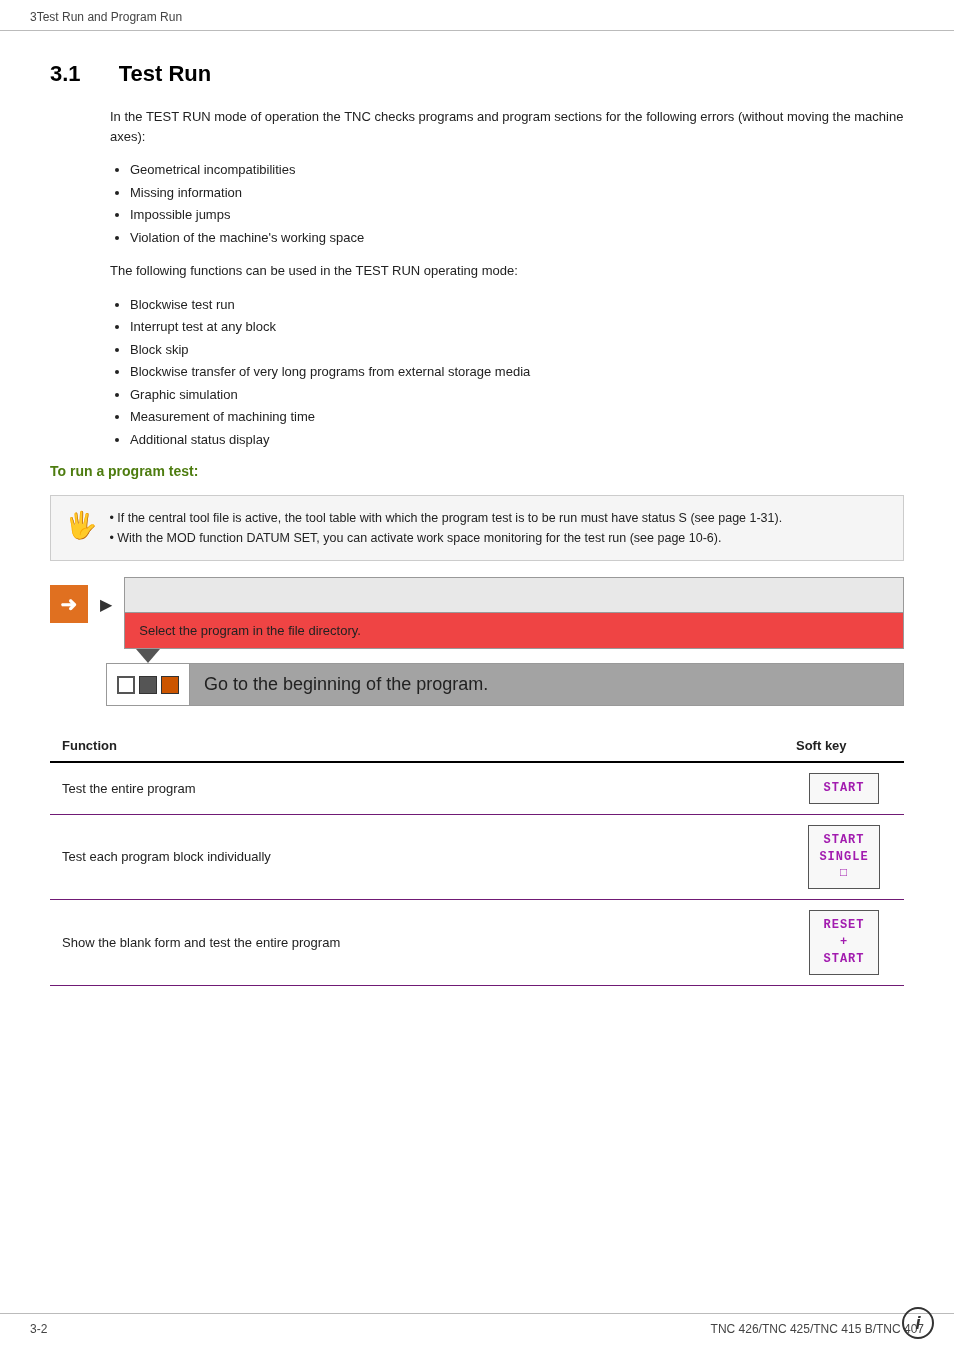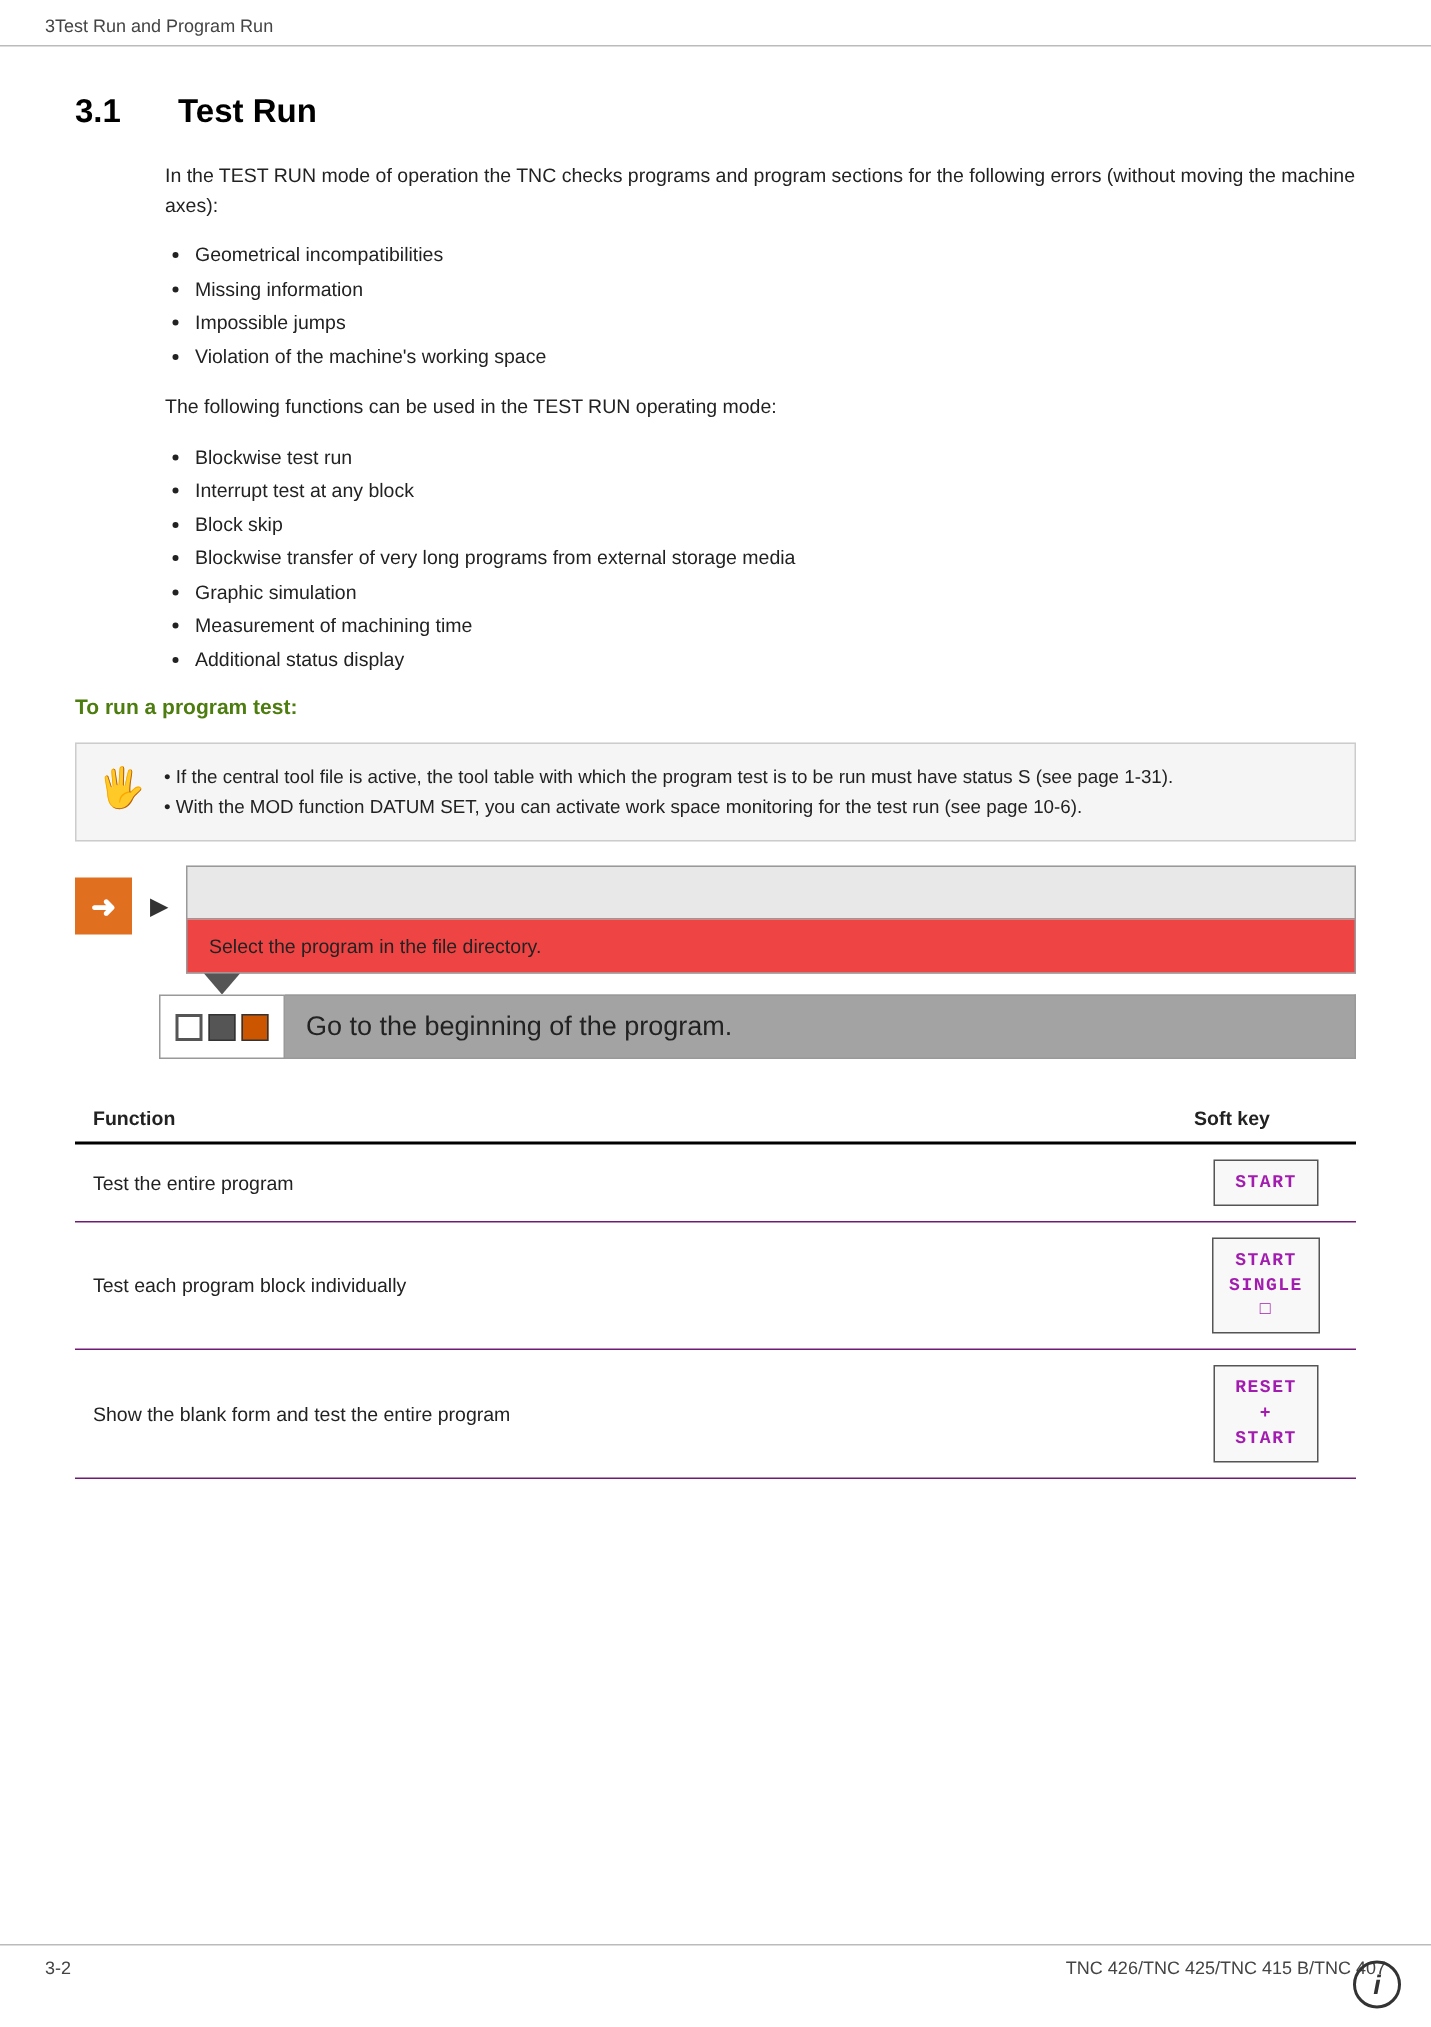--- a/index.html
+++ b/index.html
@@ -224,21 +224,21 @@
       min-width: 70px;
       text-align: center;
       background: #f8f8f8;
       color: #a21caf;
       line-height: 1.4;
     }
 
     
     .page-footer {
       position: absolute;
-      bottom: 32px;
+      bottom: 15px;
       left: 0;
       right: 0;
       display: flex;
       justify-content: space-between;
       padding: 0 30px;
       font-size: 12px;
       color: #444;
       border-top: 1px solid #bbb;
       padding-top: 8px;
     }

